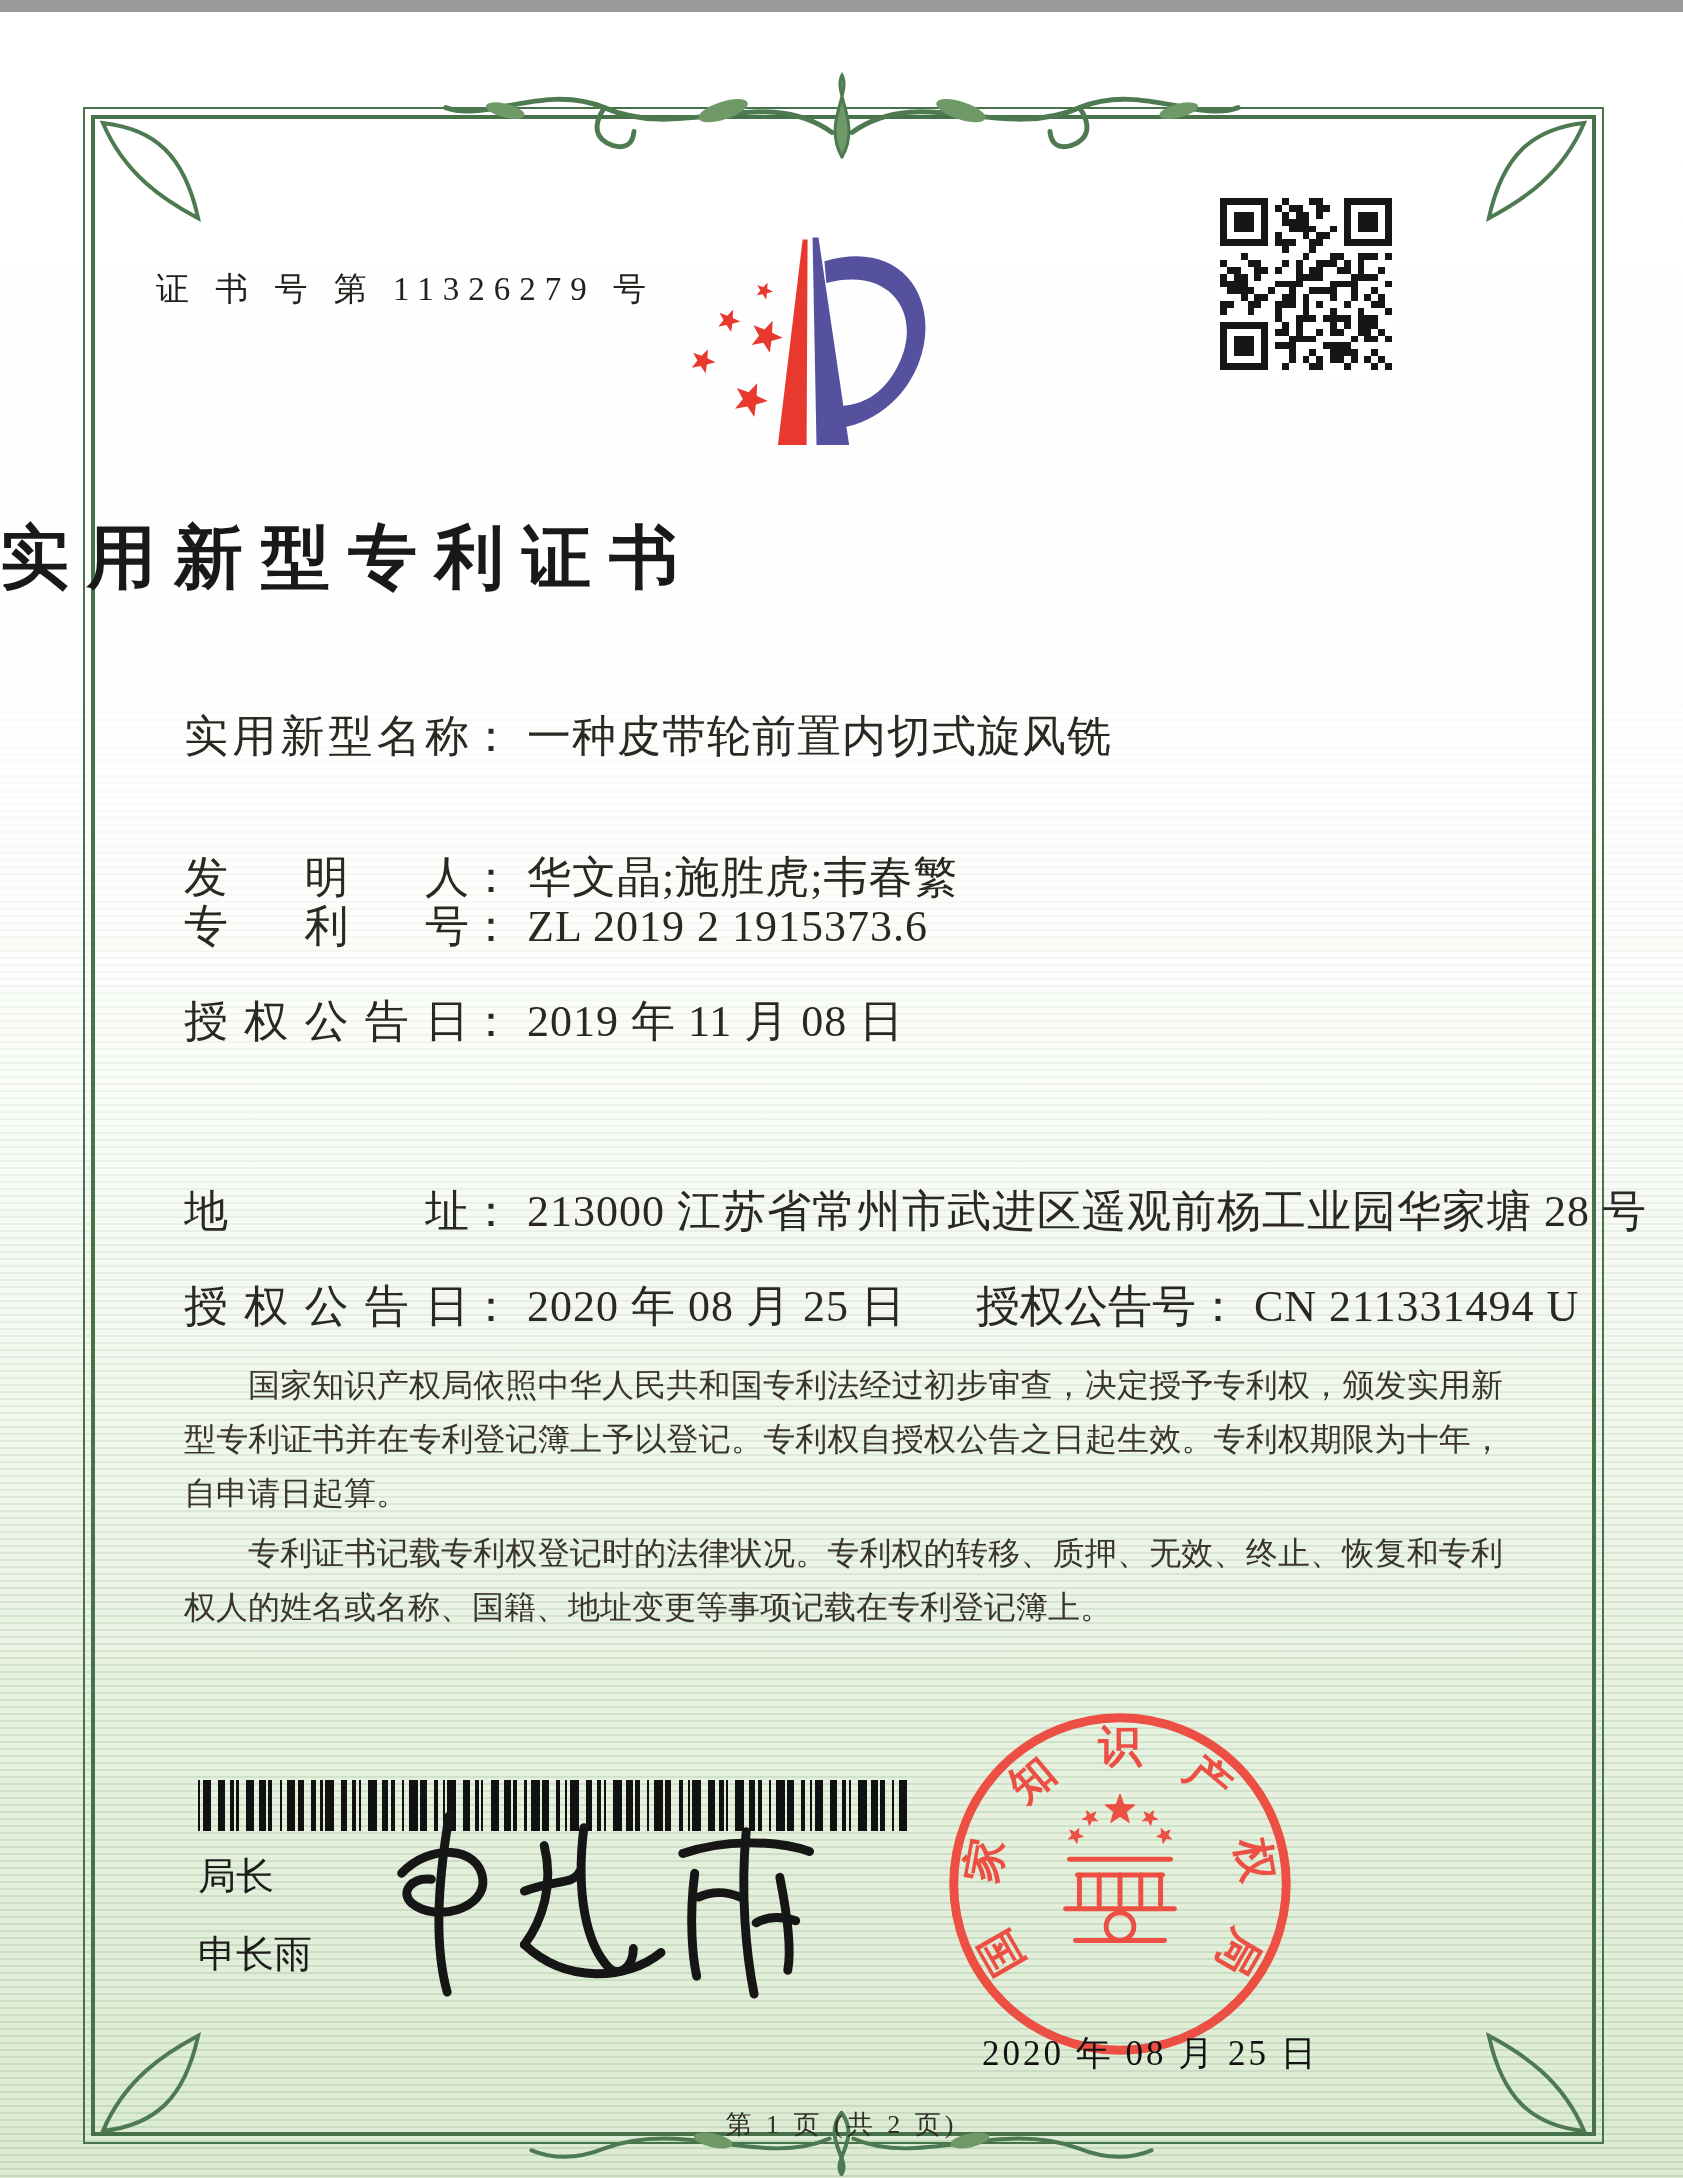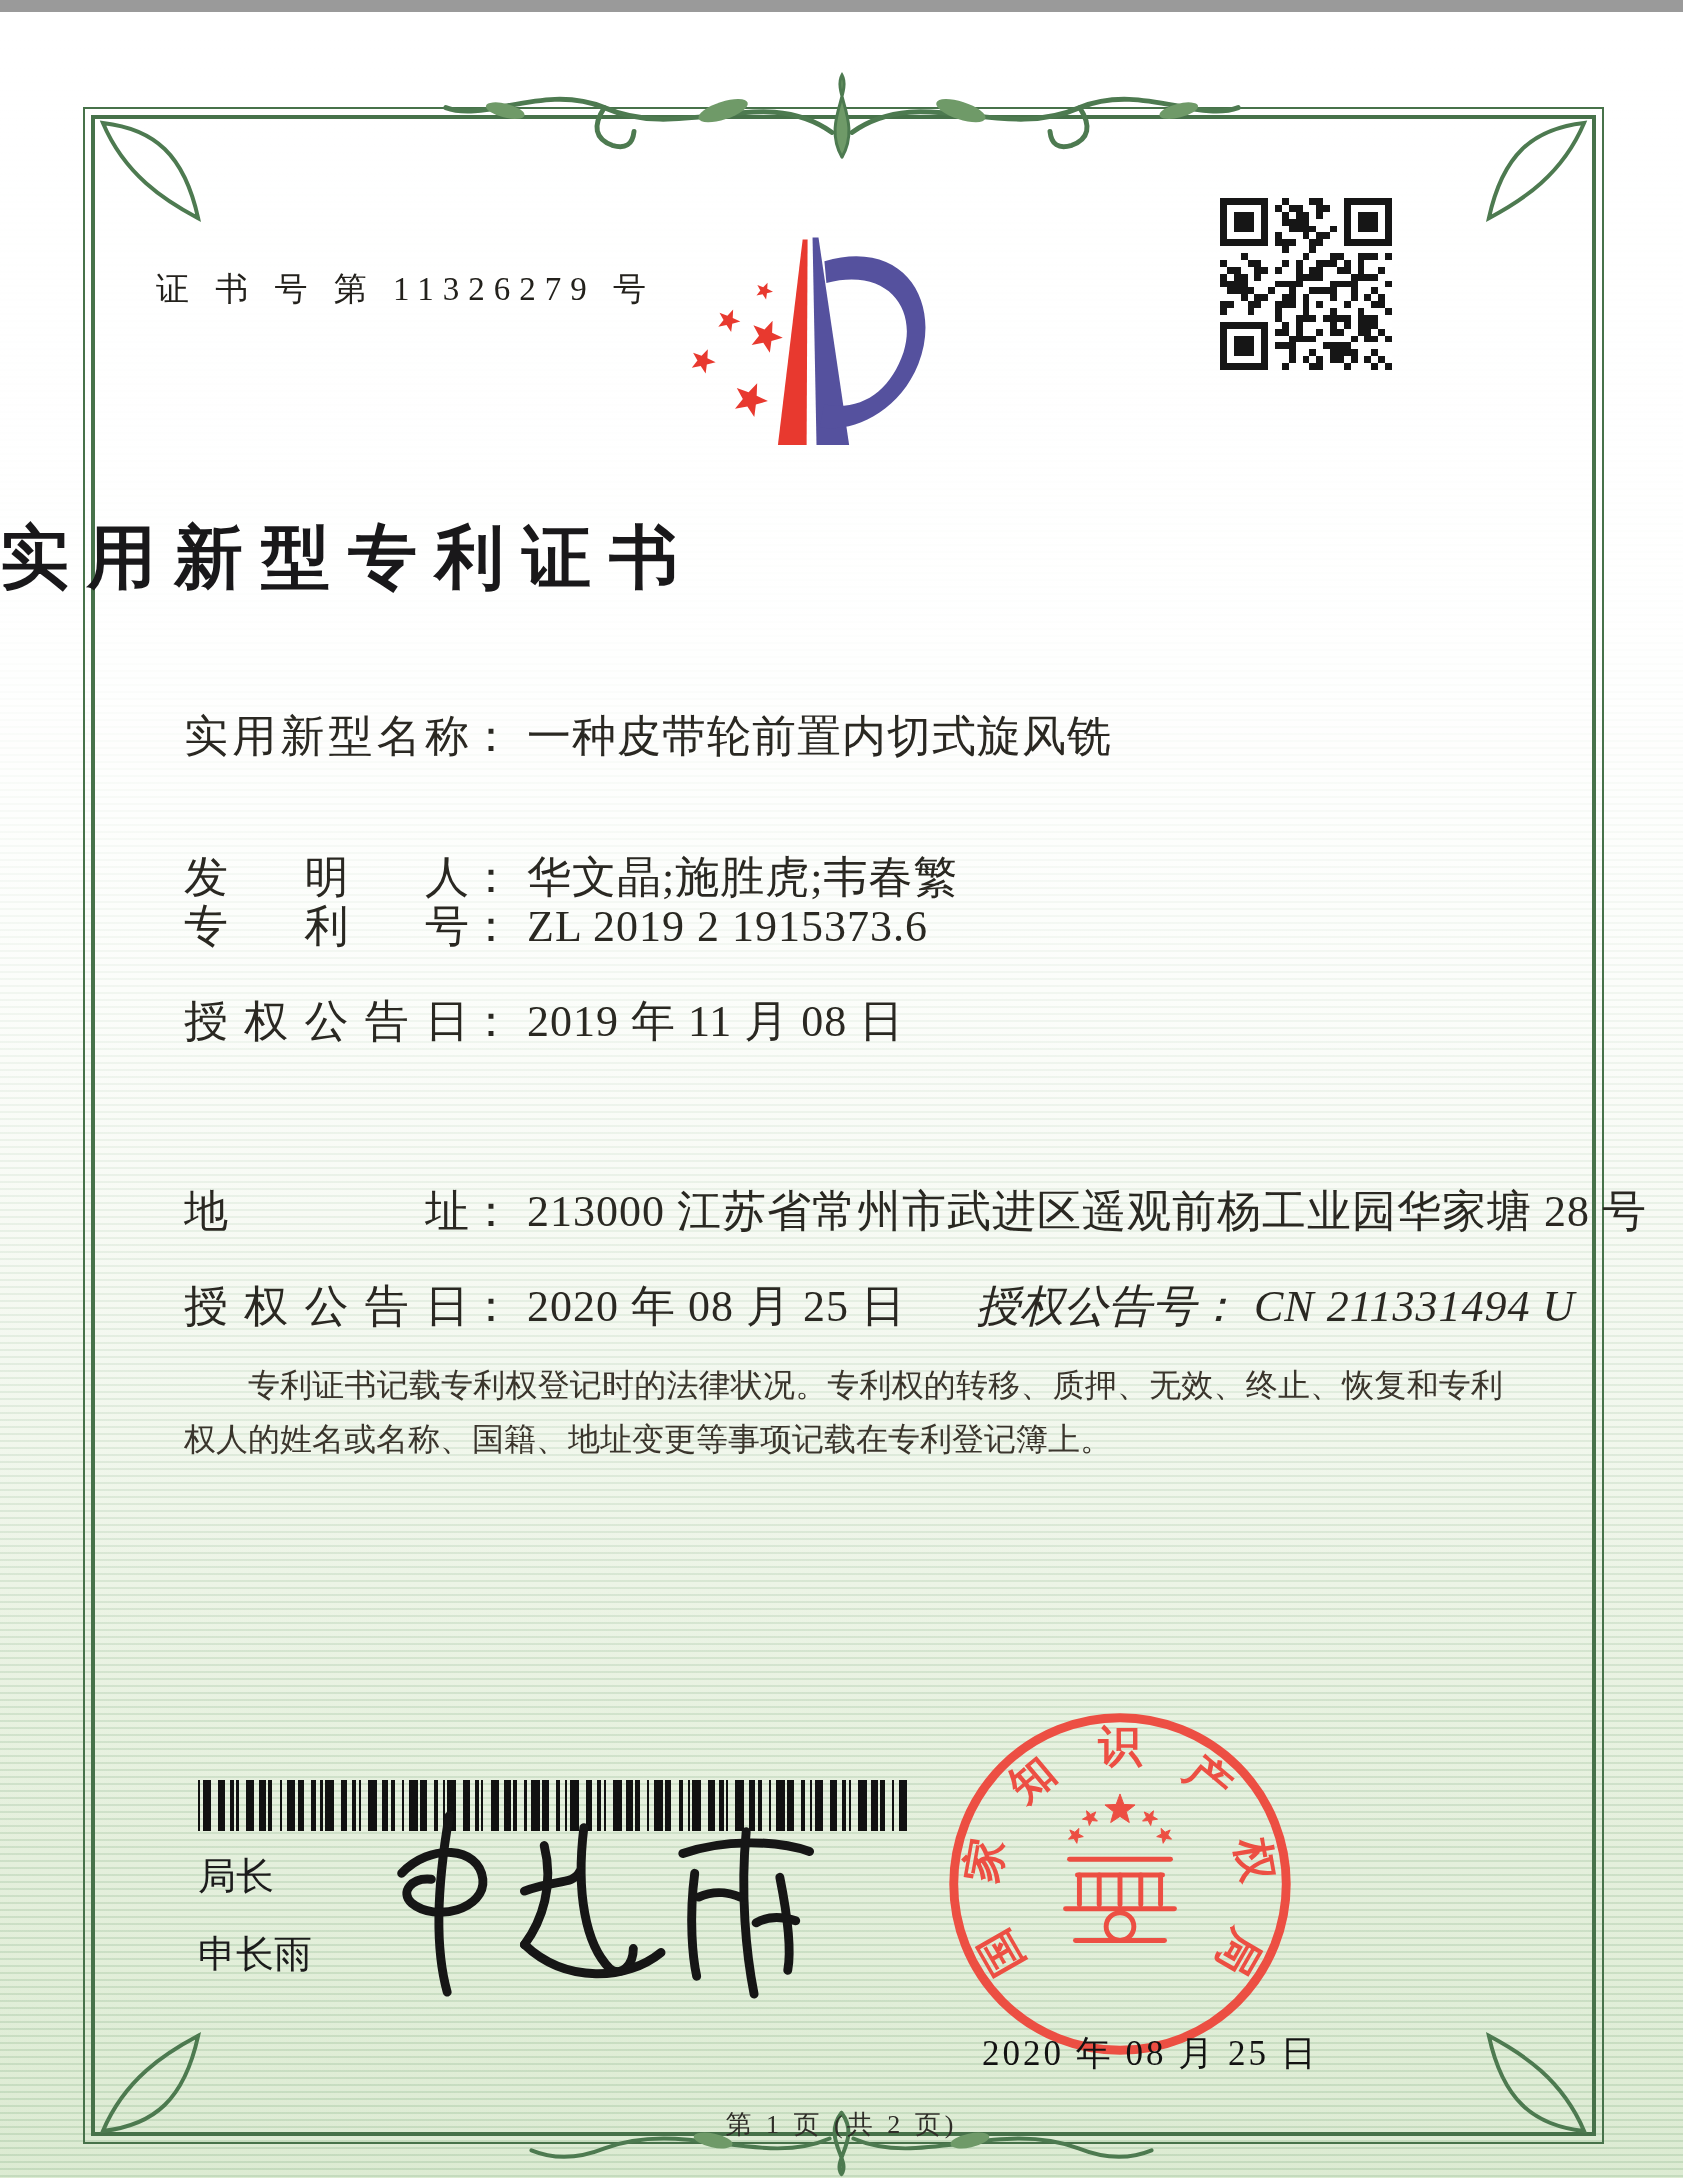--- a/index.html
+++ b/index.html
@@ -19,21 +19,21 @@
   .certno{position:absolute;left:156px;top:255px;font-size:33px;letter-spacing:9px;color:#23211c;}
   .logo{position:absolute;left:594px;top:158px;width:356px;height:302px;}
   .qr{position:absolute;left:1220px;top:186px;width:172px;height:172px;background:#fff;}
   .title{position:absolute;left:0;width:100%;top:500px;text-align:left;
          font-size:69px;font-weight:bold;letter-spacing:18px;color:#19181a;}
   
   .field{position:absolute;left:184px;font-size:44px;white-space:nowrap;color:#2a2822;}
   .flabel{display:inline-block;width:285px;text-align:justify;text-align-last:justify;vertical-align:bottom;}
   .fcolon{margin-right:14px;}
   .fvalue{letter-spacing:1px;}
-  .grant2{position:absolute;left:792px;top:0;font-style:italic;}
+  .grant2{position:absolute;left:792px;top:0;}
   
   .paras{position:absolute;left:184px;top:1346px;width:1319px;font-size:32px;line-height:54px;
          text-align:justify;color:#3a352c;}
   .paras p{margin:0 0 6px 0;text-indent:2em;}
   
   .barcode{position:absolute;left:198px;top:1768px;width:899px;height:51px;display:flex;align-items:stretch;}
   .barcode div{background:#111;}
   .officer-title{position:absolute;left:198px;top:1839px;font-size:38px;font-family:"Liberation Sans","DejaVu Sans",sans-serif;color:#1c1c1c;}
   .officer-name{position:absolute;left:198px;top:1917px;font-size:38px;font-family:"Liberation Sans","DejaVu Sans",sans-serif;color:#1c1c1c;text-align:center;}
   .signature{position:absolute;left:368px;top:1782px;width:495px;height:218px;}
@@ -317,20 +317,21 @@
     <span class="flabel">地址</span><span class="fcolon">：</span><span class="fvalue">213000 江苏省常州市武进区遥观前杨工业园华家塘 28 号</span>
   </div>
   <div class="field" style="top:1265px">
     <span class="flabel">授权公告日</span><span class="fcolon">：</span><span class="fvalue">2020 年 08 月 25 日</span>
     <span class="grant2">
       <span>授权公告号</span><span class="fcolon">：</span><span class="fvalue">CN 211331494 U</span>
     </span>
   </div>
 
   <div class="paras">
+    <p>国家知识产权局依照中华人民共和国专利法经过初步审查，决定授予专利权，颁发实用新型专利证书并在专利登记簿上予以登记。专利权自授权公告之日起生效。专利权期限为十年，自申请日起算。</p>
     <p>专利证书记载专利权登记时的法律状况。专利权的转移、质押、无效、终止、恢复和专利权人的姓名或名称、国籍、地址变更等事项记载在专利登记簿上。</p>
   </div>
 
   <div class="barcode" id="barcode">
       <div style="width: 2.2px; margin-right: 2.4px;"></div>
       <div style="width: 8.7px; margin-right: 7.1px;"></div>
       <div style="width: 6.5px; margin-right: 4.8px;"></div>
       <div style="width: 4.4px; margin-right: 2.4px;"></div>
       <div style="width: 2.2px; margin-right: 7.1px;"></div>
       <div style="width: 8.7px; margin-right: 4.8px;"></div>

